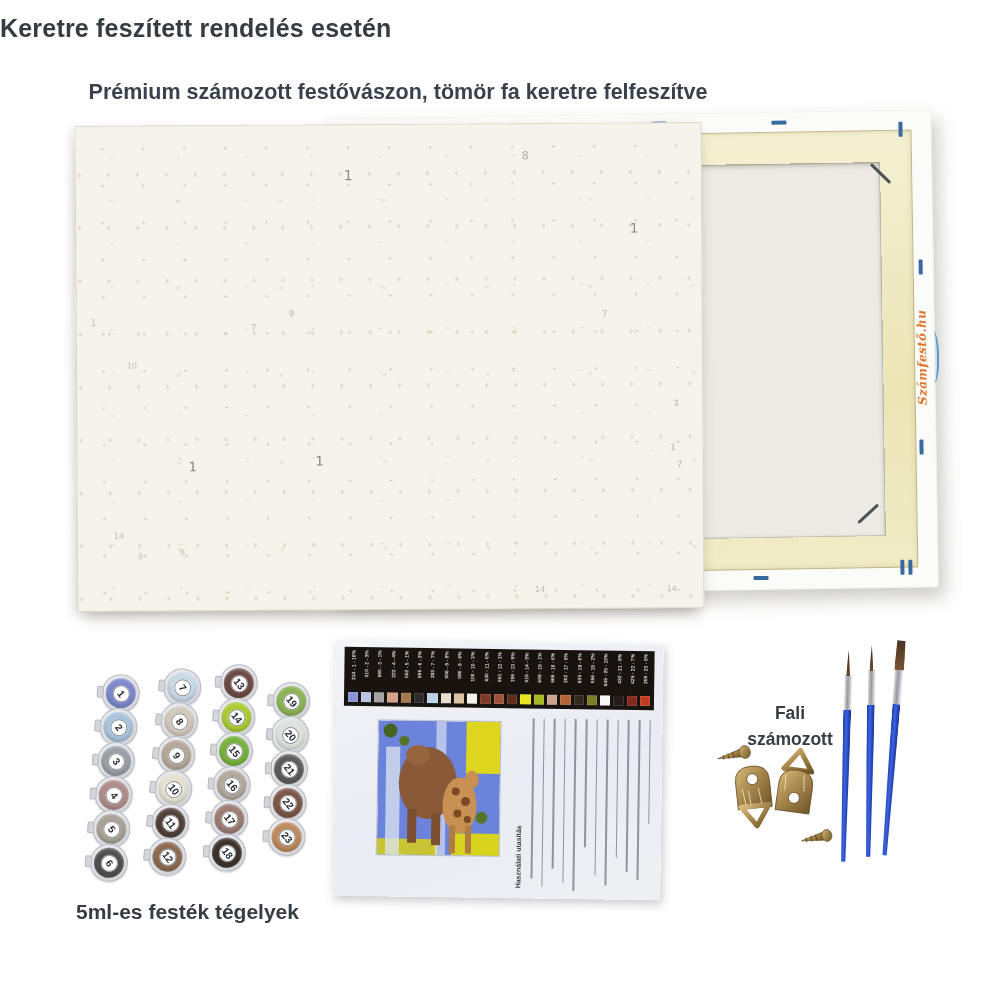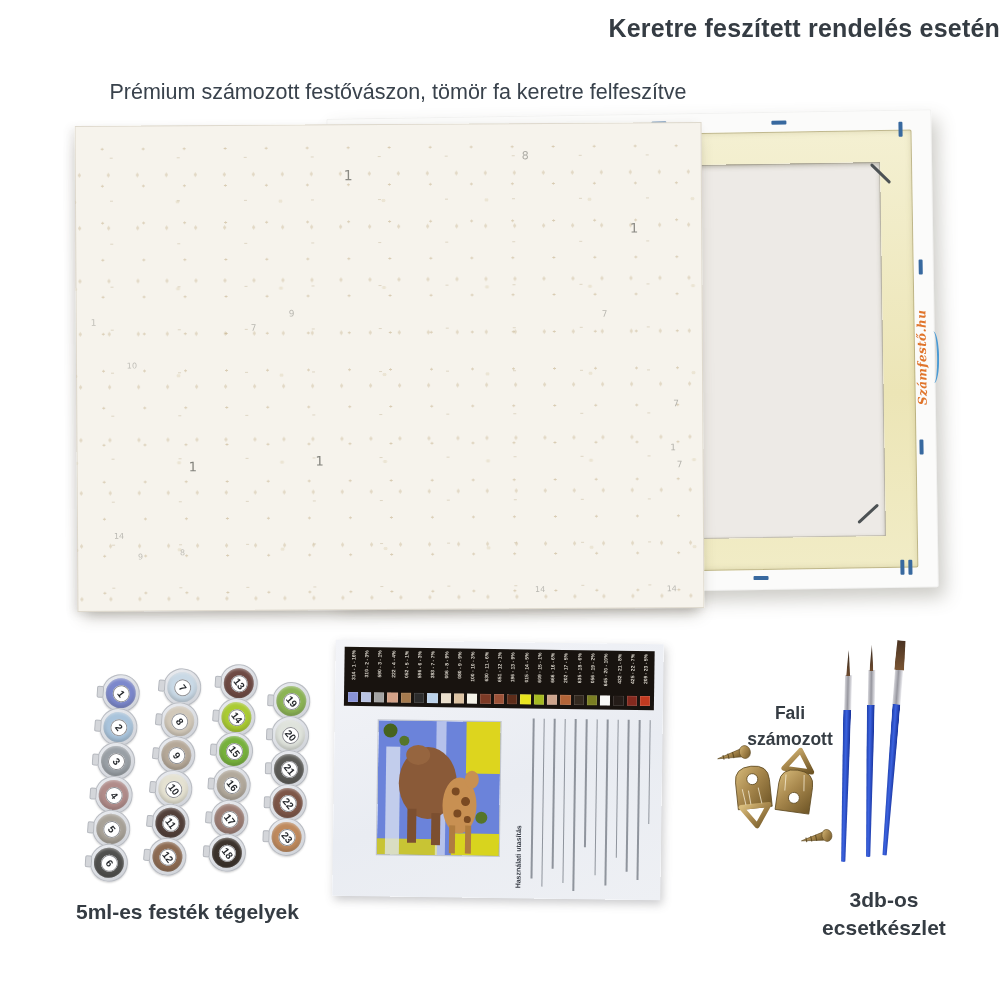--- a/index.html
+++ b/index.html
@@ -1,23 +1,23 @@
 <!DOCTYPE html>
 <html><head>
 <meta charset="utf-8">
 <style>
   html,body{margin:0;padding:0;background:#ffffff;}
   .stage{position:relative;width:1000px;height:1000px;background:#ffffff;overflow:hidden;
          font-family:"Liberation Sans",sans-serif;}
 
   
-  .title{position:absolute;left:0;top:14px;width:1000px;text-align:right;
+  .title{position:absolute;left:0;top:14px;width:1000px;text-align:left;
          font-size:25px;font-weight:bold;color:#353c43;letter-spacing:.2px;}
   .subtitle{position:absolute;left:0;top:80px;width:796px;text-align:center;
-         font-size:21.5px;font-weight:normal;color:#39424c;}
+         font-size:21.5px;font-weight:bold;color:#39424c;}
 
   
   .frame-back{position:absolute;left:330px;top:114px;width:605px;height:478px;
         background:#fbfbfa;transform:rotate(-.9deg);z-index:1;border-radius:2px;
         box-shadow:6px 10px 18px rgba(90,85,70,.30), inset 0 0 0 1px rgba(0,0,0,.04);}
   .frame-wood{position:absolute;inset:20px;border-radius:2px;
         background:linear-gradient(180deg,#f4f0d2,#ece5b6 60%,#f1ecc6);
         box-shadow:inset 0 0 0 1px rgba(146,135,84,.45), inset 0 0 6px rgba(146,135,84,.35);}
   .frame-panel{position:absolute;inset:52px;background:#edeae6;
         box-shadow:inset 0 2px 5px rgba(105,100,78,.45), inset 0 0 0 1px rgba(125,118,92,.3);}
@@ -479,15 +479,14 @@
       <div class="tip"></div>
       <div class="ferrule"></div>
       <div class="handle"></div>
     </div>
     <div class="brush brush3">
       <div class="tip"></div>
       <div class="ferrule"></div>
       <div class="handle"></div>
     </div>
   </div>
-  <div class="caption brushes-caption">3db-os ecsetkészlet</div>
 
 </div>
 
 </body></html>

